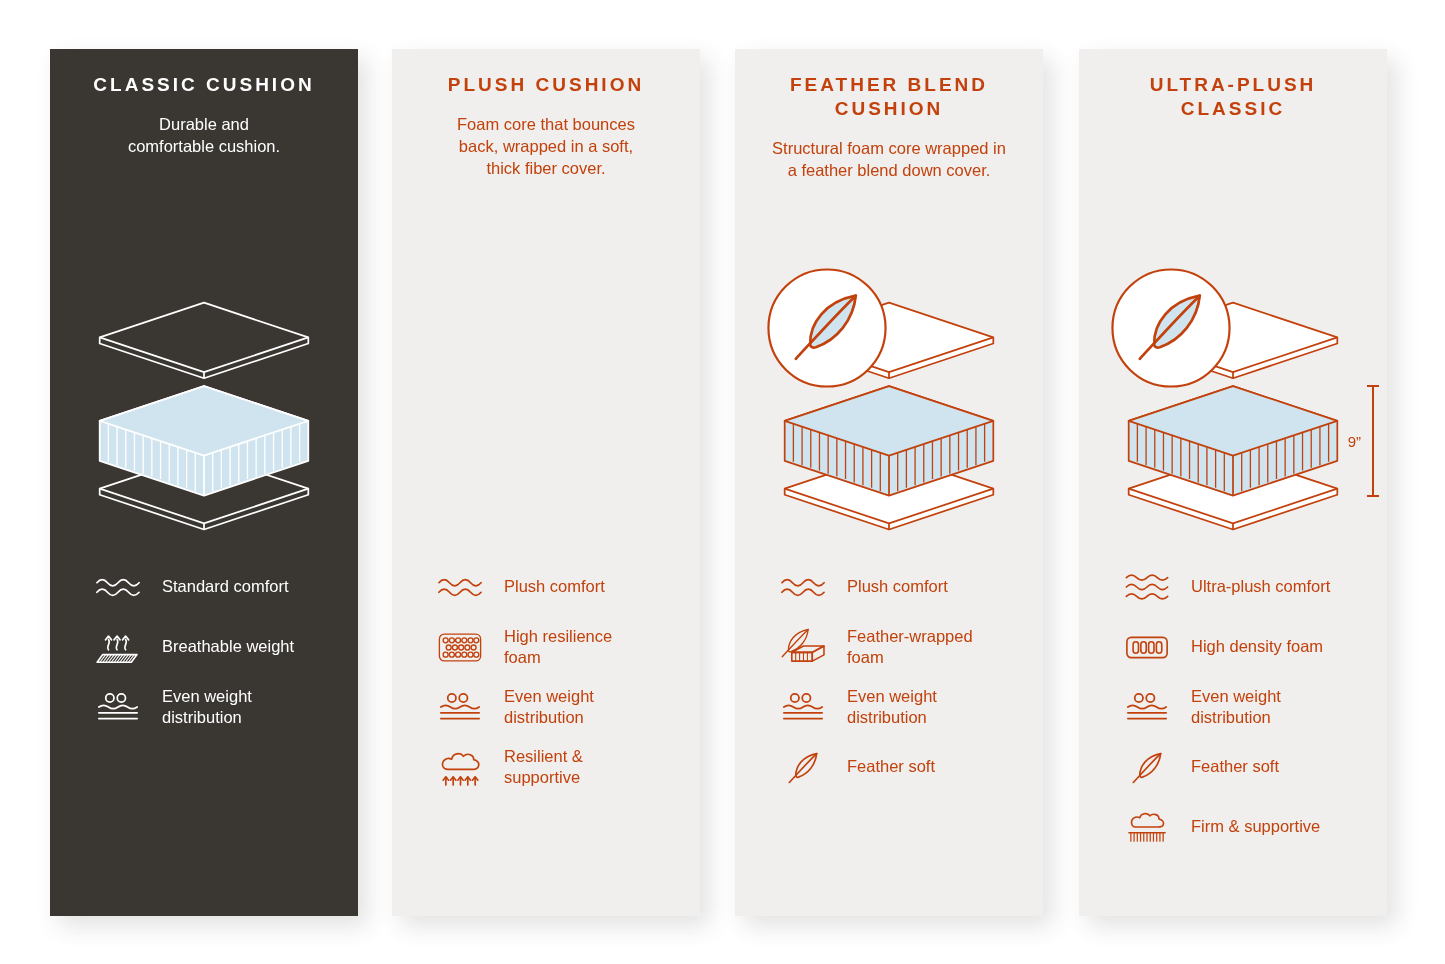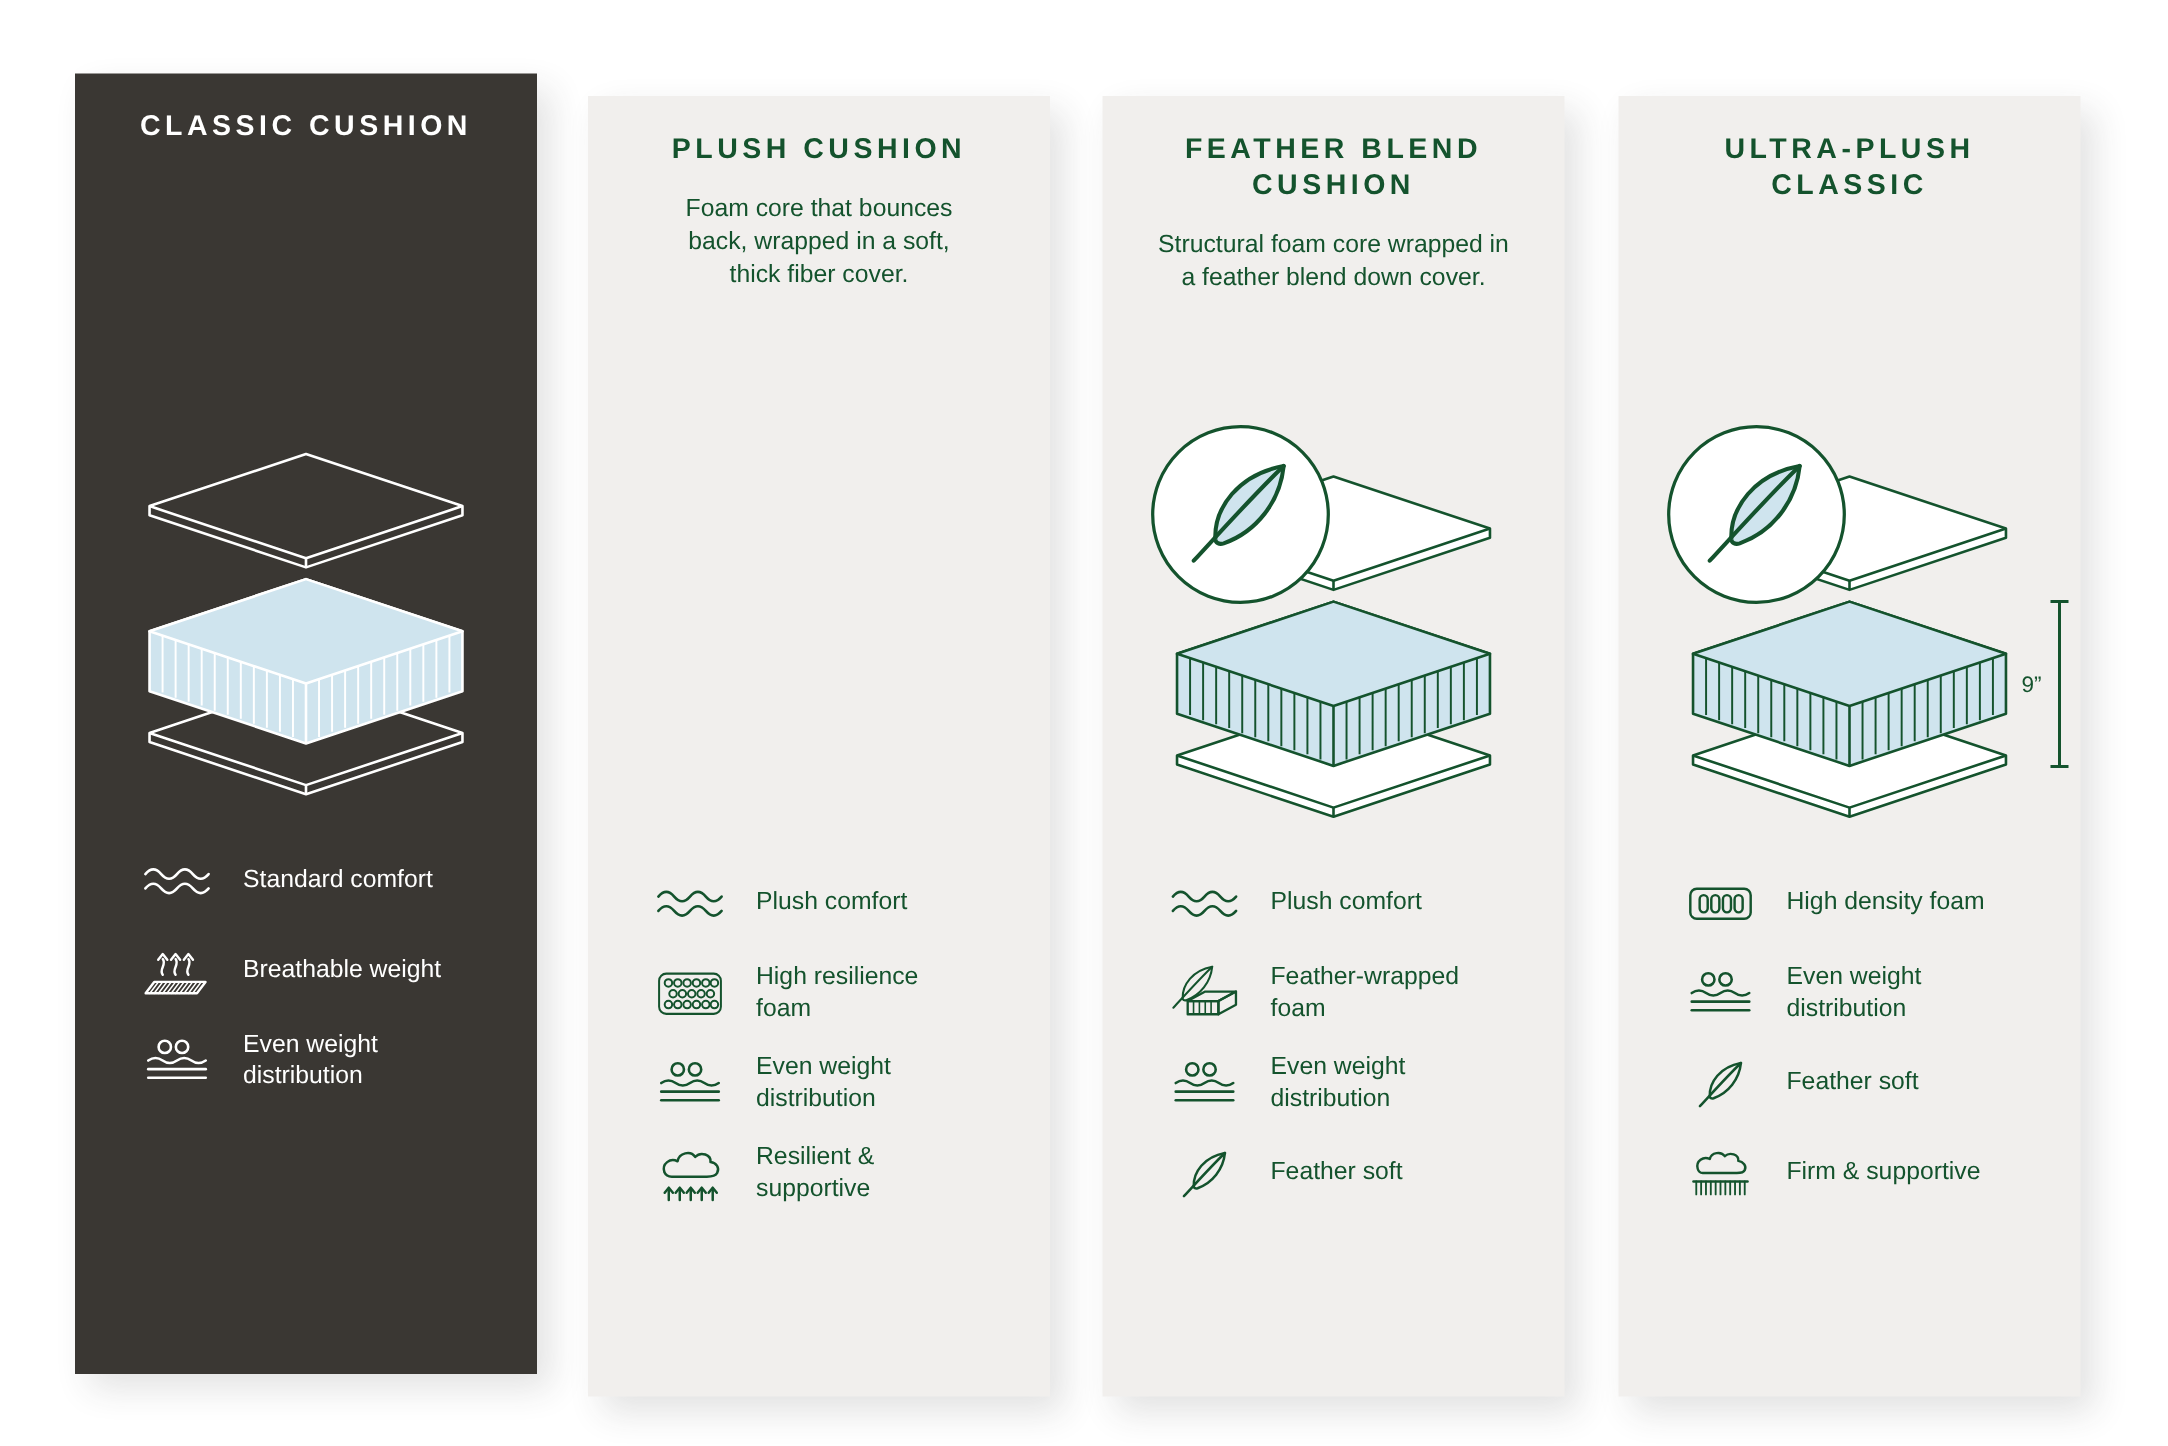--- a/index.html
+++ b/index.html
@@ -3,21 +3,21 @@
 <meta charset="utf-8">
 <style>
   html,body{margin:0;padding:0;background:#ffffff;}
   body{width:1445px;height:964px;font-family:"Liberation Sans","DejaVu Sans",sans-serif;}
   .stage{position:relative;width:1445px;height:964px;background:#ffffff;overflow:hidden;}
   .defs-svg{position:absolute;width:0;height:0;overflow:hidden;}
 
   .panel{position:absolute;top:49px;width:308px;height:867px;box-sizing:border-box;text-align:center;
          box-shadow:9px 10px 22px rgba(50,50,50,0.14);}
   .panel--dark{background:#3a3733;color:#ffffff;--plate:#3a3733;--foam:#cfe4ee;}
-  .panel--light{background:#f1efed;color:#14532d;margin-top:15px;--plate:#ffffff;--foam:#cfe4ee;}
+  .panel--light{background:#f1efed;color:#c2410c;--plate:#ffffff;--foam:#cfe4ee;}
 
   .panel__head{padding-top:24px;}
   .panel__title{margin:0 auto;font-size:19px;font-weight:700;letter-spacing:3px;line-height:1.25;
                 white-space:pre-line;}
   .panel__desc{margin:16px auto 0;font-size:16.5px;line-height:1.34;white-space:pre-line;}
 
   .diagram{position:absolute;top:250px;left:50%;width:226px;transform:translateX(-50%);}
   .cushion{display:block;width:226px;height:235px;}
 
   .badge{position:absolute;left:-10px;top:-32px;width:122px;height:122px;}
@@ -171,20 +171,22 @@
           <path d="M5,26 L43,26"></path>
           <path stroke-width="1.3" d="M7,26 V35 M10.4,26 V35 M13.8,26 V35 M17.2,26 V35 M20.6,26 V35 M24,26 V35 M27.4,26 V35 M30.8,26 V35 M34.2,26 V35 M37.6,26 V35 M41,26 V35"></path>
         </g>
       </symbol>
     </defs>
   </svg>
 
   <section class="panel panel--dark" style="left:50px">
     <header class="panel__head">
       <h2 class="panel__title">CLASSIC CUSHION</h2>
+      <p class="panel__desc">Durable and
+comfortable cushion.</p>
     </header>
     <div class="diagram">
       <svg class="cushion" viewBox="0 0 260 270">
           <use href="#i-cushion"></use>
         </svg>
     </div>
     <ul class="features">
       <li class="feature">
         <span class="feature__icon">
             <svg class="fi fi-wave2" viewBox="0 0 48 26">
@@ -333,20 +335,28 @@
       <div class="measure">
         <span class="measure__label">9”</span>
         <svg class="measure__line" viewBox="0 0 14 112">
             <path d="M7,1 V111 M1,1 H13 M1,111 H13"></path>
           </svg>
       </div>
     </div>
     <ul class="features">
       <li class="feature">
         <span class="feature__icon">
+            <svg class="fi fi-wave3" viewBox="0 0 48 32">
+              <use href="#i-wave3"></use>
+            </svg>
+          </span>
+        <span class="feature__label">Ultra-plush comfort</span>
+      </li>
+      <li class="feature">
+        <span class="feature__icon">
             <svg class="fi fi-density" viewBox="0 0 48 30">
               <use href="#i-density"></use>
             </svg>
           </span>
         <span class="feature__label">High density foam</span>
       </li>
       <li class="feature">
         <span class="feature__icon">
             <svg class="fi fi-weight" viewBox="0 0 48 34">
               <use href="#i-weight"></use>

